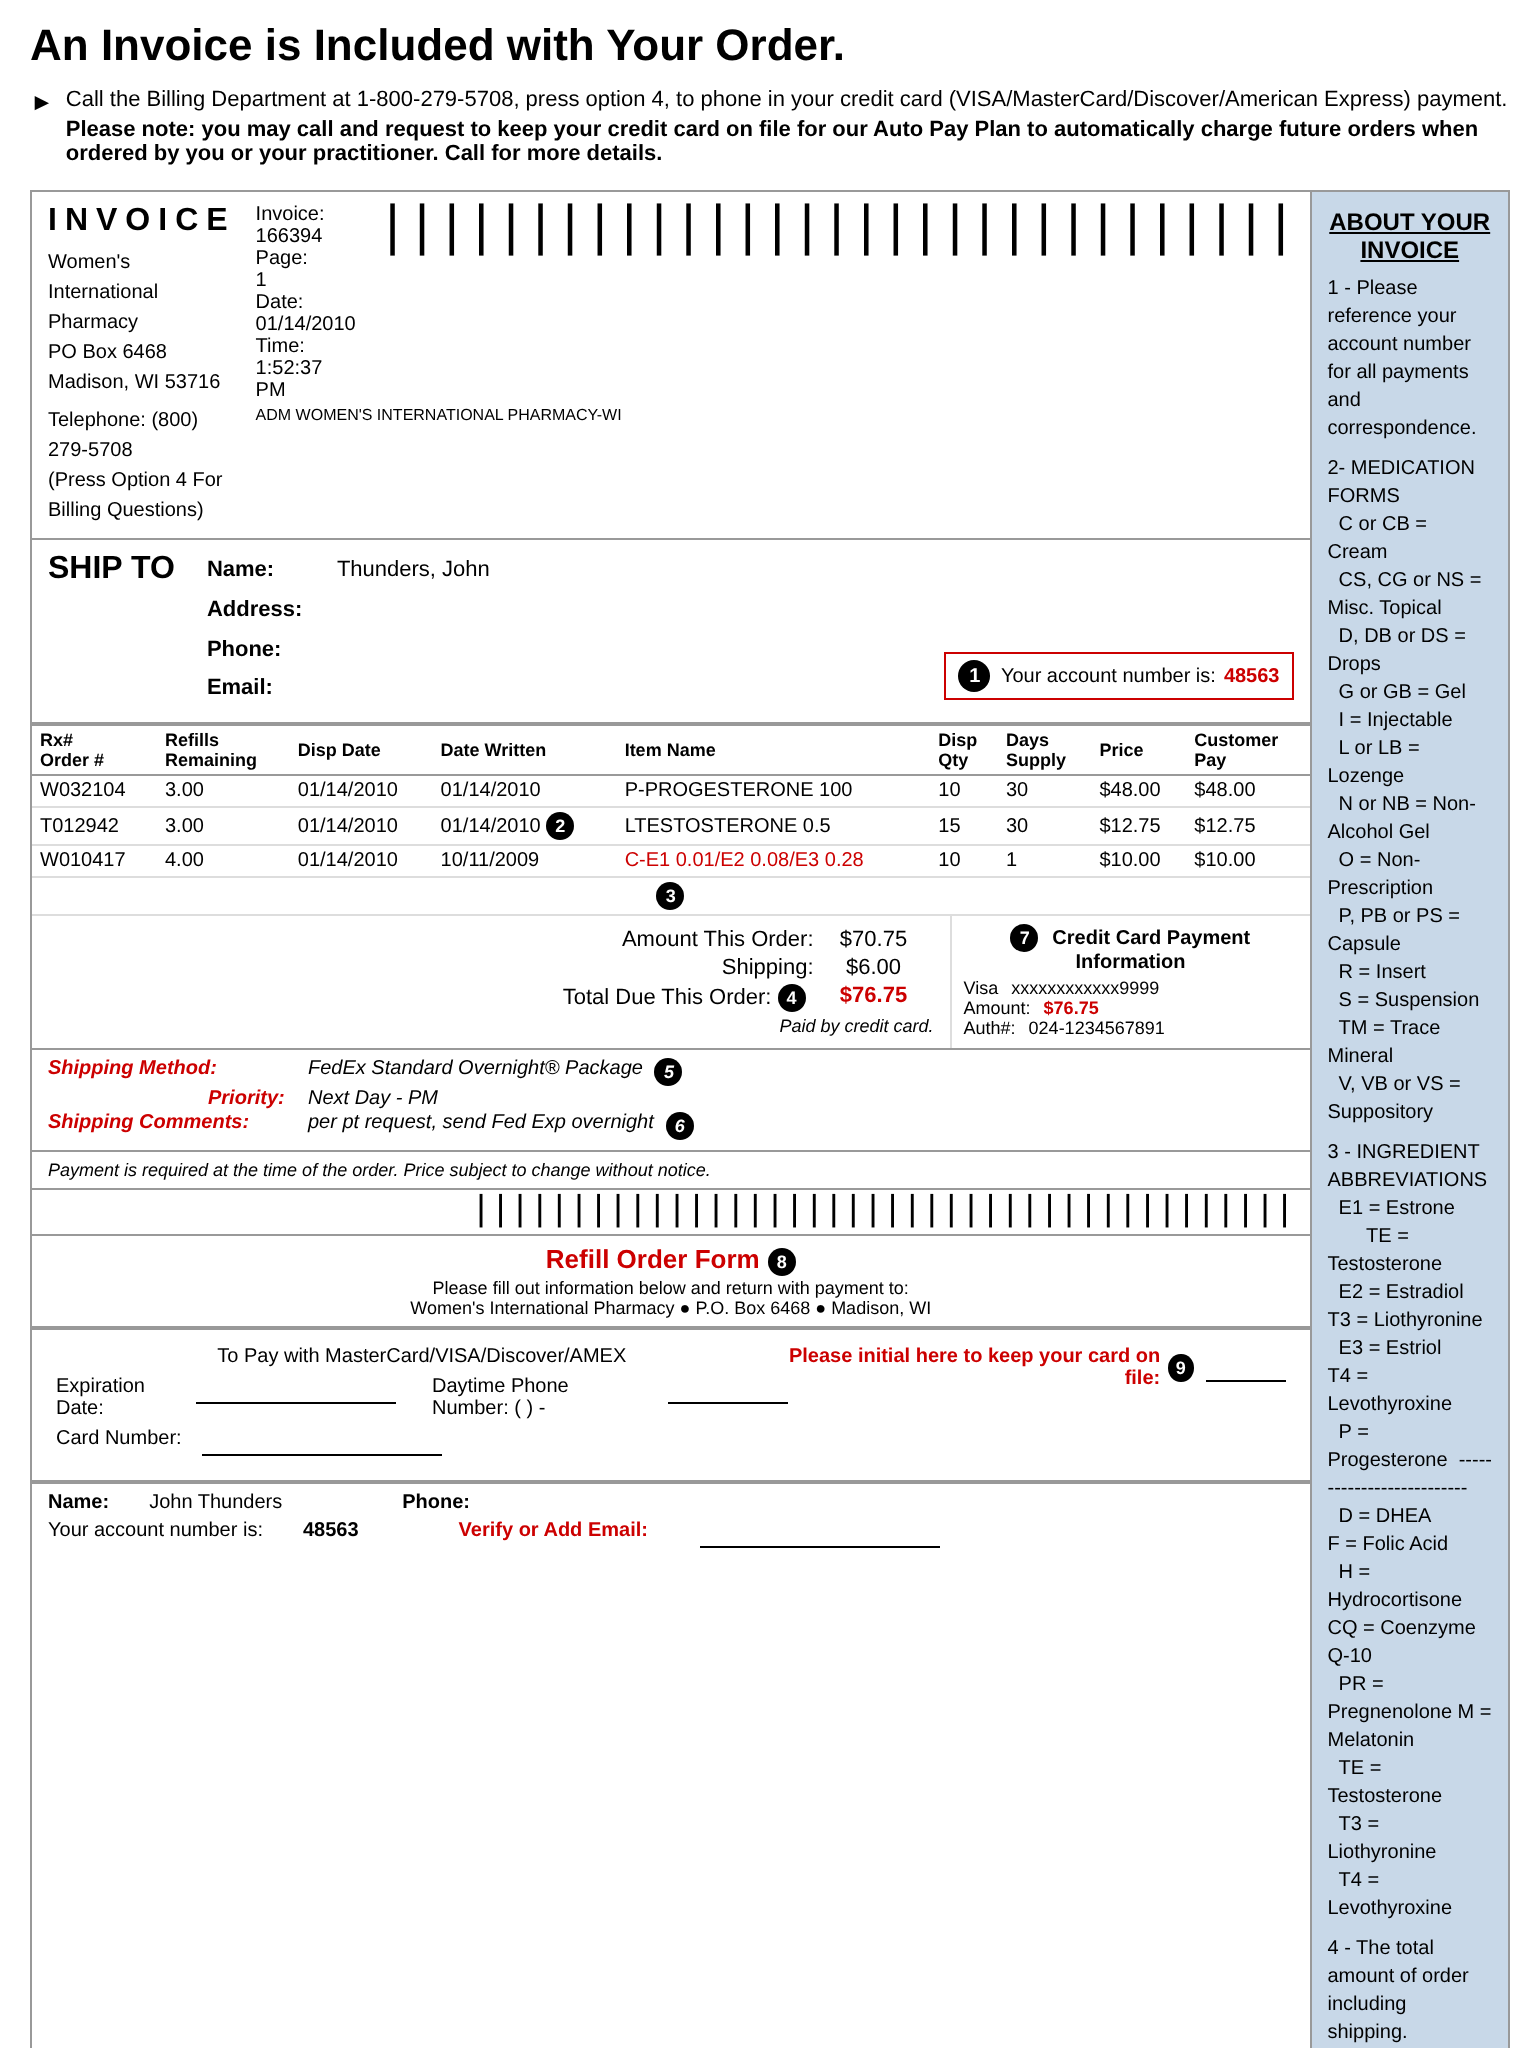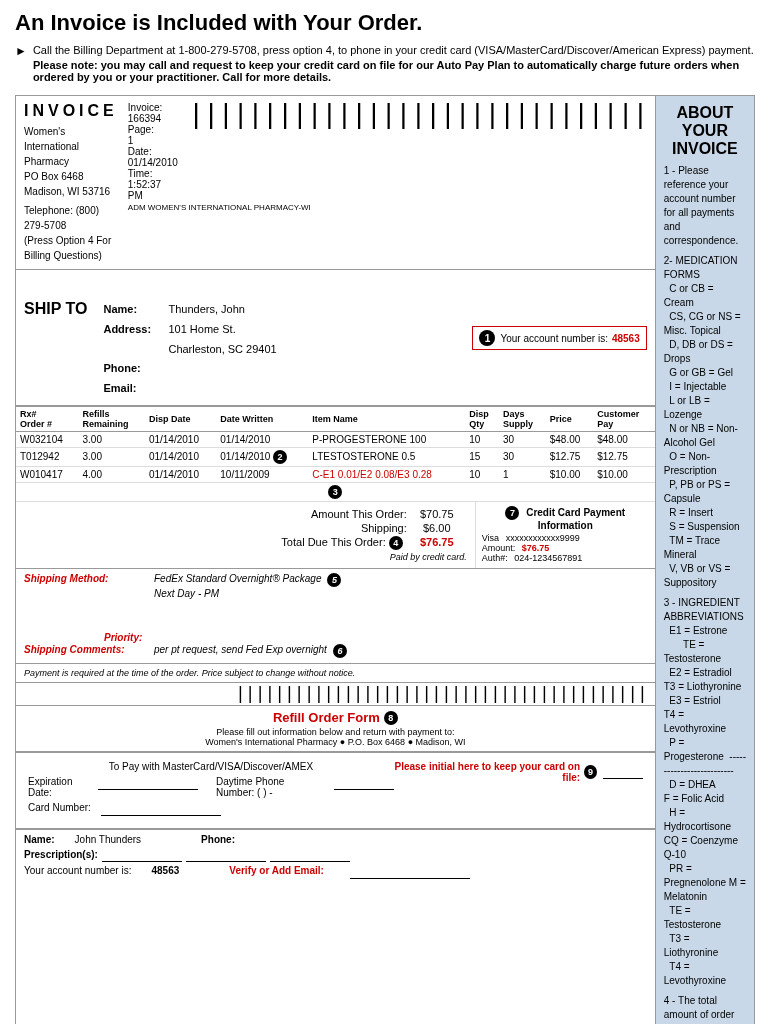--- a/index.html
+++ b/index.html
@@ -37,23 +37,24 @@
       padding: 0;
     }
     .about-section {
       width: 230px;
       background: #c8d8e8;
       padding: 8px;
       font-size: 10px;
     }
     .about-title {
       font-weight: bold;
-      font-size: 16px;
+      font-size: 12px;
       text-align: center;
       margin-bottom: 6px;
+      text-decoration: underline;
     }
     .about-item {
       margin-bottom: 6px;
       line-height: 1.4;
     }
     .invoice-header {
       border-bottom: 1px solid #999;
       display: flex;
       padding: 6px 8px;
     }
@@ -351,34 +352,30 @@
           </div>
           <div style="margin-left:6px;">
             <div class="barcode">|||||||||||||||||||||||||||||||</div>
           </div>
         </div>
         <div style="font-size:8px; margin-top:2px;">ADM  WOMEN'S INTERNATIONAL PHARMACY-WI</div>
       </div>
     </div>
 
     <div class="ship-to-section">
-      <div style="flex:1;margin-top:24px;">
+      <div style="flex:1;">
         <div style="display:flex; align-items:flex-start; gap:6px;">
           <span class="ship-to-label">SHIP TO</span>
           <div class="ship-to-fields">
             <div class="ship-to-row">
               <span class="field-label">Name:</span>
               <span>Thunders, John</span>
             </div>
             <div class="ship-to-row" style="align-items:flex-start;">
               <span class="field-label">Address:</span>
-              <div>
-                <div>101 Home St.</div>
-                <div>Charleston, SC  29401</div>
-              </div>
             </div>
             <div class="ship-to-row">
               <span class="field-label">Phone:</span>
             </div>
             <div class="ship-to-row">
               <span class="field-label">Email:</span>
             </div>
           </div>
         </div>
       </div>
@@ -488,21 +485,21 @@
       </div>
     </div>
 
     <div class="shipping-section">
       <div class="shipping-row">
         <span class="shipping-key">Shipping Method:</span>
         <span class="shipping-val">FedEx Standard Overnight® Package</span>
         <span class="shipping-badge">5</span>
       </div>
       <div class="shipping-row">
-        <span class="shipping-key" style="padding-left:80px;margin-top:44px;">Priority:</span>
+        <span class="shipping-key" style="padding-left:80px;">Priority:</span>
         <span class="shipping-val">Next Day - PM</span>
       </div>
       <div class="shipping-row">
         <span class="shipping-key">Shipping Comments:</span>
         <span class="shipping-val">per pt request, send Fed Exp overnight</span>
         <span class="shipping-badge">6</span>
       </div>
     </div>
 
     <div class="payment-note">Payment is required at the time of the order.  Price subject to change without notice.</div>
@@ -547,28 +544,20 @@
           <span class="underline-field" style="min-width:40px; margin-left:6px;"></span>
         </div>
       </div>
     </div>
 
     <div class="patient-section" style="border-top:1px solid #999;">
       <div class="patient-row">
         <span style="font-weight:bold;">Name:</span>
         <span>John Thunders</span>
         <span style="margin-left:40px; font-weight:bold;">Phone:</span>
-      </div>
-      <div class="patient-row">
-        <div style="display:flex; align-items:center; gap:4px;">
-          <span style="font-weight:bold;">Prescription(s):</span>
-          <span class="underline-field" style="min-width:80px;"></span>
-          <span class="underline-field" style="min-width:80px;"></span>
-          <span class="underline-field" style="min-width:80px;"></span>
-        </div>
       </div>
       <div class="patient-row">
         <span>Your account number is:</span>
         <span style="font-weight:bold; margin-right:30px;">48563</span>
         <span style="font-weight:bold; color:#c00;">Verify or Add Email:</span>
         <span class="underline-field" style="min-width:120px; margin-left:6px;"></span>
       </div>
     </div>
 
   </div>

